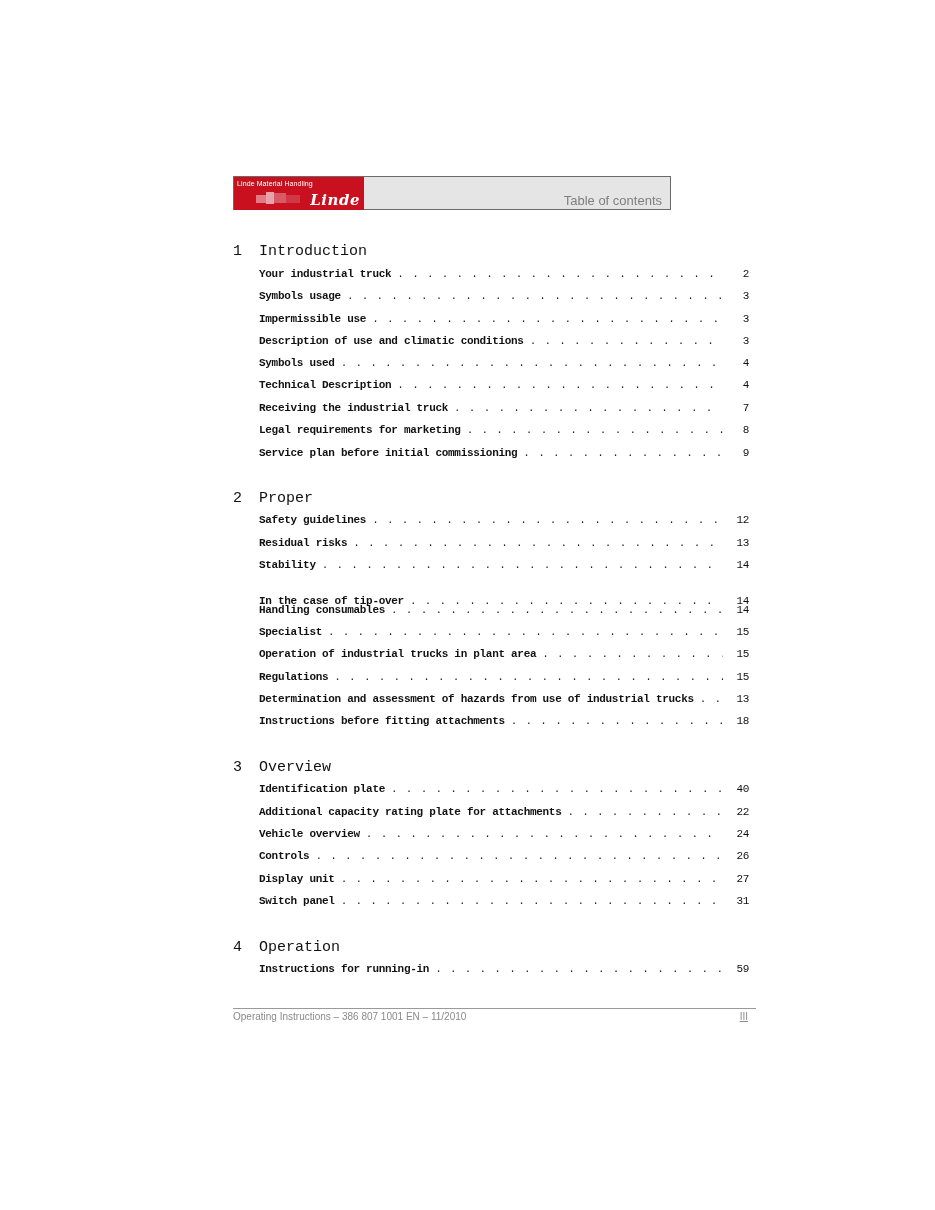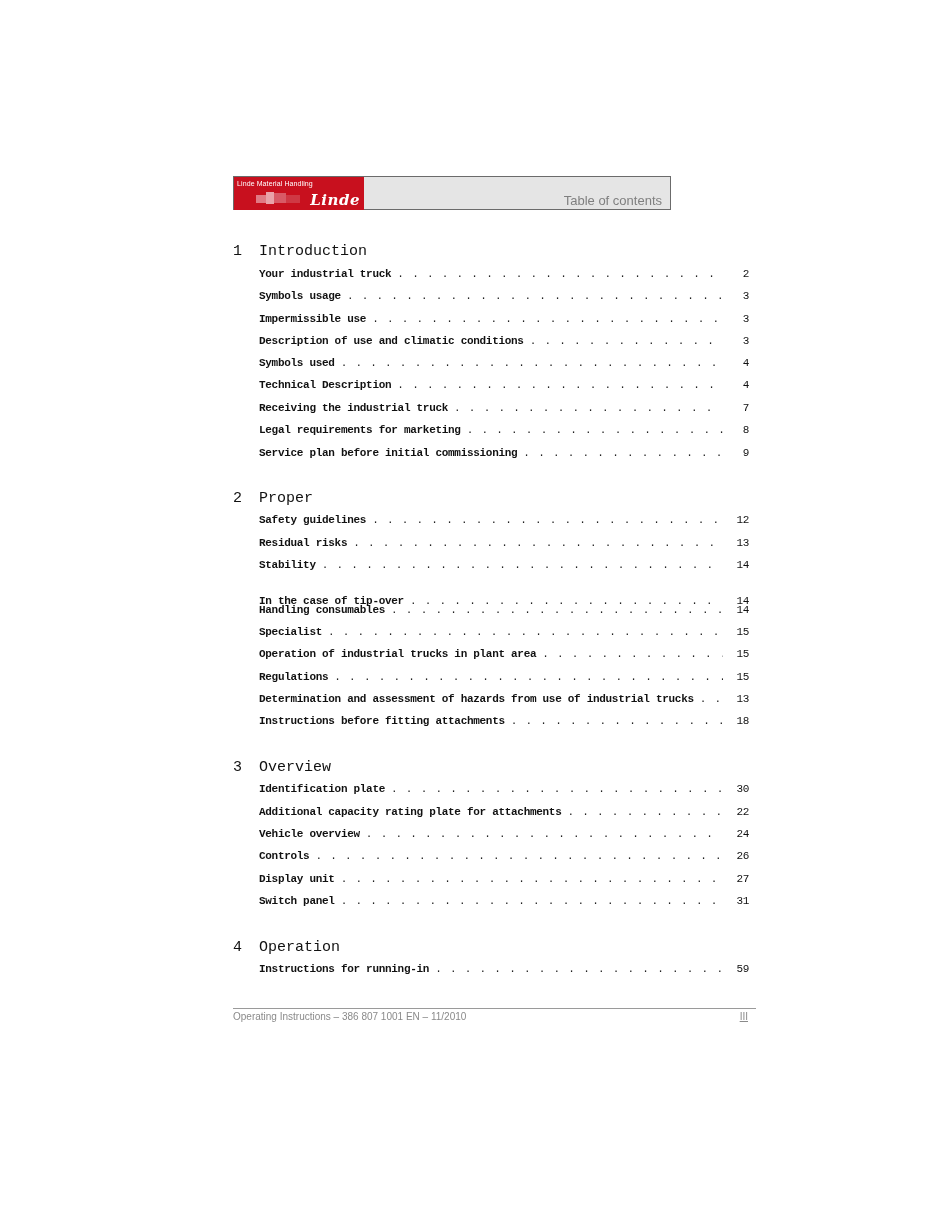--- a/index.html
+++ b/index.html
@@ -150,21 +150,21 @@
     <span class="dots"></span>
     <span class="page">18</span>
   </div>
 
 <div class="section-title" style="top:759px">
   <span class="section-num">3</span><span>Overview</span>
 </div>
 <div class="entry" style="top:783px;width:490px">
     <span class="label">Identification plate</span>
     <span class="dots"></span>
-    <span class="page">30</span>
+    <span class="page">40</span>
   </div>
 <div class="entry" style="top:806px;width:490px">
     <span class="label">Additional capacity rating plate for attachments</span>
     <span class="dots"></span>
     <span class="page">22</span>
   </div>
 <div class="entry" style="top:828px;width:490px">
     <span class="label">Vehicle overview</span>
     <span class="dots"></span>
     <span class="page">24</span>

